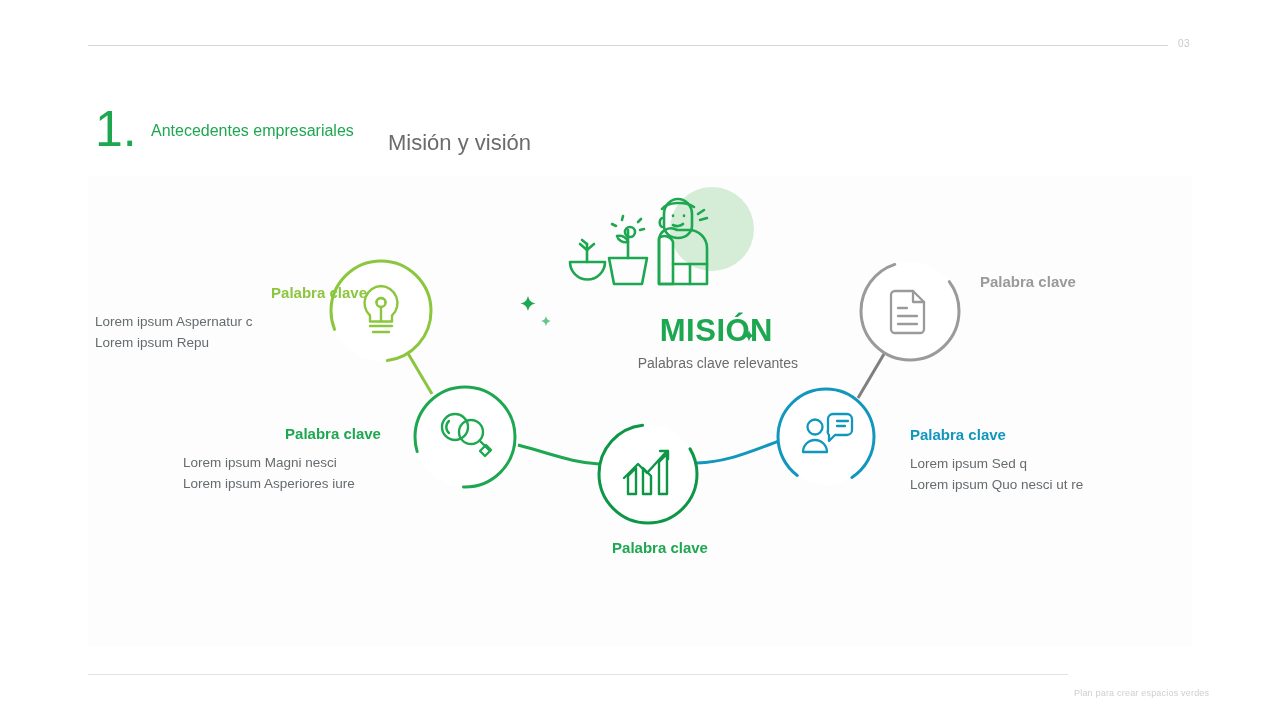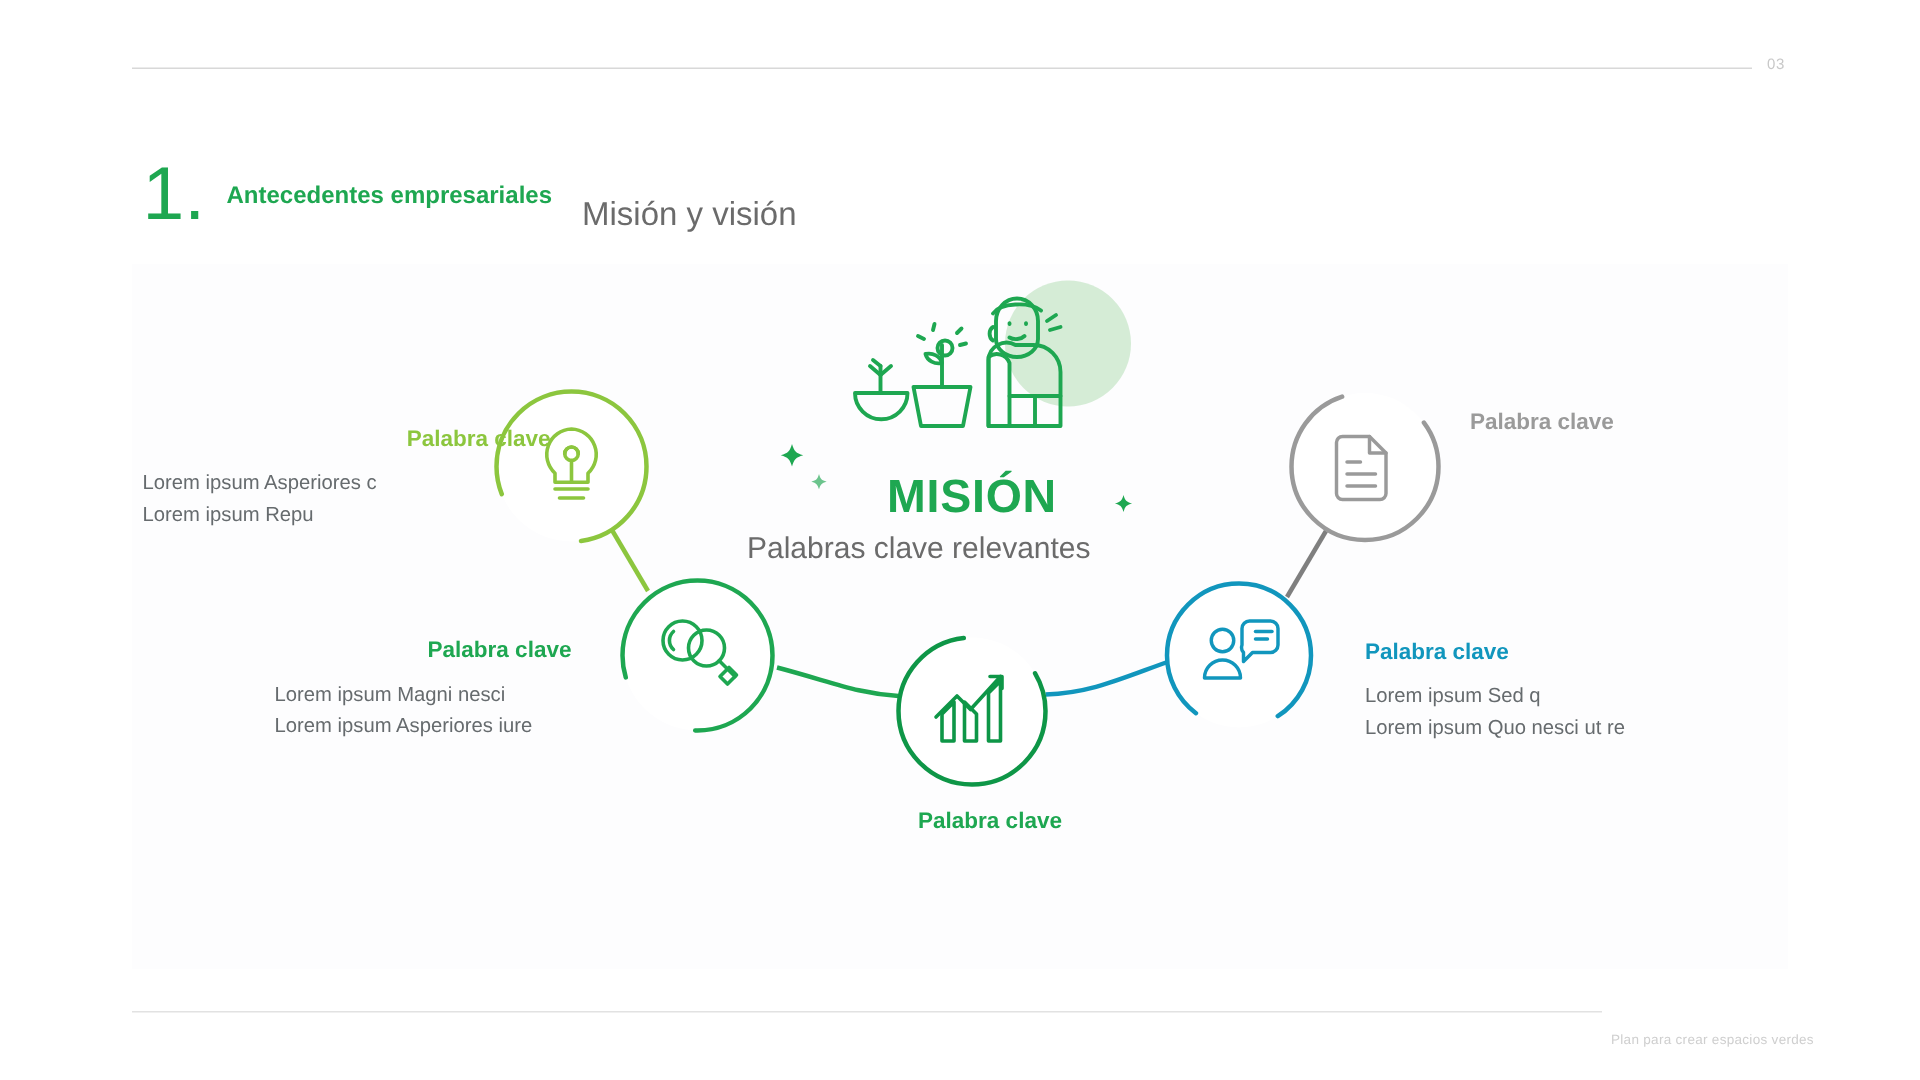--- a/index.html
+++ b/index.html
@@ -34,46 +34,46 @@
 
   
   .step-num{
     position:absolute;left:95px;top:104px;
     font-size:50px;line-height:50px;font-weight:400;
     color:#1ea751;
     font-family:"Liberation Sans", sans-serif;
   }
   .eyebrow{
     position:absolute;left:151px;top:122px;
-    font-size:16px;font-weight:bold;color:#1ea751;
+    font-size:16px;font-weight:normal;color:#1ea751;
     white-space:nowrap;
   }
   .slide-title{
     position:absolute;left:388px;top:130px;
     font-size:22px;color:#6b6b6b;font-weight:400;
     white-space:nowrap;
   }
 
   
   .panel{
     position:absolute;left:88px;top:176px;width:1104px;height:470px;
     background:#fdfdfe;
   }
 
   
   .canvas{position:absolute;left:0;top:0;width:1280px;height:720px;}
 
   
   .mission-title{
-    position:absolute;left:523px;top:313px;width:250px;text-align:center;
+    position:absolute;left:523px;top:313px;width:250px;text-align:right;
     font-size:31px;font-weight:bold;color:#1ea751;letter-spacing:.5px;
   }
   .mission-sub{
-    position:absolute;left:498px;top:355px;width:300px;text-align:left;
-    font-size:20px;color:#6b6b6b;
+    position:absolute;left:498px;top:355px;width:300px;text-align:right;
+    font-size:14px;color:#6b6b6b;
   }
 
   
   .kp{position:absolute;}
   .kp-head{font-size:15px;font-weight:bold;margin:0 0 10px 0;line-height:16px;}
   .kp-body{font-size:13.5px;color:#666b6e;line-height:21px;}
   .kp-body div{white-space:nowrap;}
 
   .kp-1{left:95px;top:285px;width:300px;text-align:left;}
   .kp-1 .kp-head{text-align:right;padding-right:28px;color:#8cc63e;}
@@ -208,21 +208,21 @@
       <path d="M749,330 c1.1,3.8 1.9,4.6 5.7,5.7 c-3.8,1.1 -4.6,1.9 -5.7,5.7 c-1.1,-3.8 -1.9,-4.6 -5.7,-5.7 c3.8,-1.1 4.6,-1.9 5.7,-5.7 z"></path>
     </g>
   </svg>
 
   <div class="mission-title">MISIÓN</div>
   <div class="mission-sub">Palabras clave relevantes</div>
 
   <div class="kp kp-1">
     <div class="kp-head">Palabra clave</div>
     <div class="kp-body">
-      <div>Lorem ipsum Asperiores c</div>
+      <div>Lorem ipsum Aspernatur c</div>
       <div>Lorem ipsum Repu</div>
     </div>
   </div>
 
   <div class="kp kp-2">
     <div class="kp-head">Palabra clave</div>
     <div class="kp-body">
       <div>Lorem ipsum Magni nesci</div>
       <div>Lorem ipsum Asperiores iure</div>
     </div>

